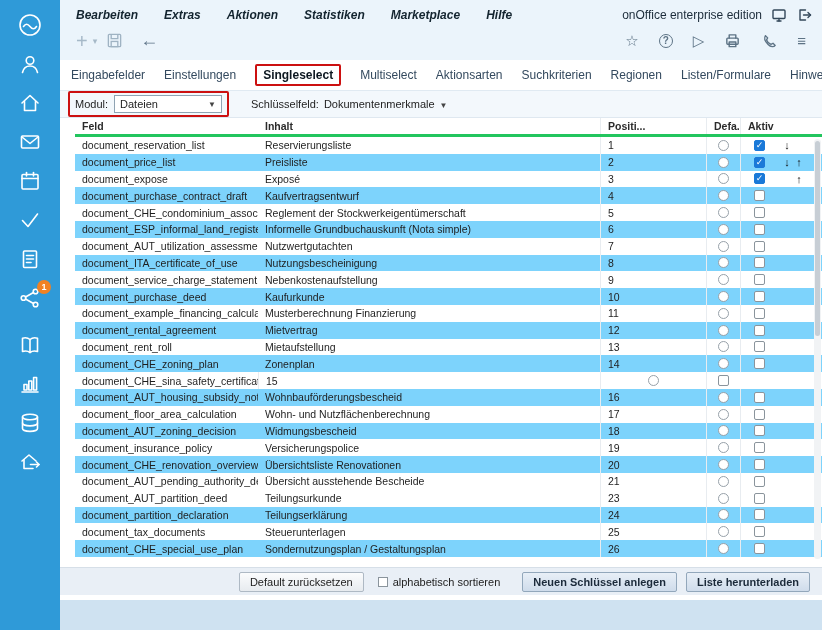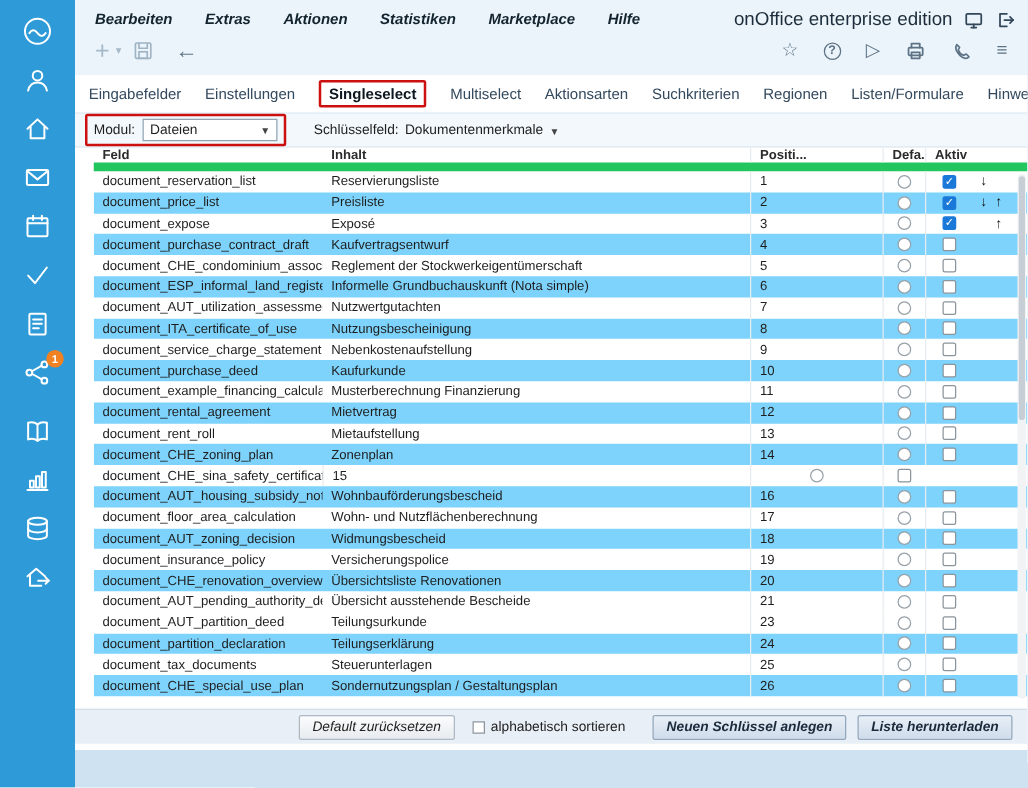--- a/index.html
+++ b/index.html
@@ -13,21 +13,21 @@
   .side-item svg { stroke:#fff; fill:none; stroke-width:1.6; stroke-linecap:round; stroke-linejoin:round; }
   .side-item.gap { margin-top:8px; }
   .badge { position:absolute; top:-5px; right:-7px; min-width:14px; height:14px; border-radius:8px;
            background:#f08223; color:#fff; font-size:9px; font-weight:bold; display:flex; align-items:center; justify-content:center; padding:0 3px; }
 
   
   .main { position:absolute; left:60px; top:0; width:762px; height:630px; }
   .topbar { position:relative; height:60px; background:#ebf4fb; }
   .menubar { display:flex; gap:26px; padding:8px 0 0 16px; }
   .menu-item { font-size:12px; font-weight:bold; color:#13242f; cursor:pointer;font-style:italic; }
-  .edition { position:absolute; right:10px; top:7px; display:flex; align-items:center; gap:9px; font-size:15px; color:#1c2c3a; }
+  .edition { position:absolute; right:10px; top:7px; display:flex; align-items:center; gap:9px; font-size:12px; color:#1c2c3a; }
   .edition svg { stroke:#33475a; fill:none; stroke-width:1.4; stroke-linecap:round; stroke-linejoin:round; }
   .toolbar-left { position:absolute; left:16px; top:30px; display:flex; align-items:center; gap:9px; color:#9fb3c3; }
   .plus-glyph { font-size:20px; line-height:1; color:#a6b9c8; }
   .chev-glyph { font-size:9px; color:#a6b9c8; margin-left:-4px; }
   .back-glyph { font-size:18px; color:#5e7488; margin-left:8px; }
   .toolbar-left svg { stroke:#9fb3c3; fill:none; stroke-width:1.4; }
   .toolbar-right { position:absolute; right:16px; top:32px; display:flex; align-items:center; gap:20px; color:#5d7385; }
   .toolbar-right svg { stroke:#5d7385; fill:none; stroke-width:1.5; stroke-linecap:round; stroke-linejoin:round; }
   .tb-glyph { font-size:15px; line-height:1; cursor:pointer; }
   .help-circle { width:14px; height:14px; border:1.4px solid #5d7385; border-radius:50%; font-size:10px; font-weight:bold;
@@ -43,21 +43,21 @@
                display:flex; align-items:center; gap:22px; padding-left:8px; font-size:11px; color:#1e1e1e; }
   .annotation { border:2px solid #cc1010; border-radius:2px; padding:2px 5px; display:inline-flex; align-items:center; gap:6px; }
   .selectbox { display:inline-flex; align-items:center; justify-content:space-between; width:108px; height:18px;
                border:1px solid #8fa3b3; background:#fff; padding:0 5px; font-size:11px; cursor:pointer; }
   .sel-chev { font-size:8px; color:#444; }
   .flatselect { display:inline-flex; align-items:flex-end; gap:5px; cursor:pointer; }
 
   
   .tablewrap { position:relative; height:449px; overflow:hidden; padding-left:15px; }
   .thead, .trow { display:grid; grid-template-columns:183px 342px 106px 34px 38px 1fr; align-items:center; }
-  .thead { height:19px; font-size:10.5px; font-weight:bold; color:#2b2b2b; border-bottom:7px solid #22c55e; }
+  .thead { height:19px; font-size:10.5px; font-weight:bold; color:#2b2b2b; border-bottom:3px solid #22c55e; }
   .tbody { height:430px; overflow:hidden; }
   .trow { height:16.8px; font-size:10.5px; color:#1e1e1e; }
   .trow.alt { background:#7dd3fc; }
   .c { padding-left:7px; white-space:nowrap; overflow:hidden; }
   .hc { padding-left:7px; white-space:nowrap; overflow:hidden; }
   .hc.bl, .c.bl { border-left:1px solid #e8ecf0; height:100%; display:flex; align-items:center; }
   .c.def, .c.akt { padding-left:0; justify-content:center; }
   .radio { width:11px; height:11px; border:1px solid #97a1a9; border-radius:50%; background:#fff; display:inline-block; cursor:pointer; }
   .checkbox { width:11px; height:11px; border:1px solid #8a949c; border-radius:2px; background:#fff;
               display:inline-flex; align-items:center; justify-content:center; cursor:pointer; }
@@ -65,21 +65,21 @@
   .checkbox.checked::after { content:"✓"; color:#fff; font-size:9px; line-height:1; font-weight:bold; }
   .c.arr { display:flex; gap:2px; padding-left:4px; border-left:none; }
   .arrow { font-size:11px; font-weight:bold; color:#111; width:10px; text-align:center; cursor:pointer; }
   .scrollbar { position:absolute; right:1px; top:21px; width:7px; height:420px; background:#f1f3f5; border-radius:4px; }
   .scroll-thumb { position:absolute; top:2px; left:1px; width:5px; height:195px; background:#c7ced5; border-radius:3px; }
 
   
   .footerbar { height:28px; background:#e9eff6; border-top:1px solid #d6dfe8;
                display:flex; align-items:center; justify-content:flex-end; padding-right:12px; font-size:11px; }
   .btn { font-size:11px; color:#222; height:20px; padding:0 10px; border:1px solid #aeb9c4; border-radius:2px;
-         background:linear-gradient(#fbfcfd,#e7ebef); cursor:pointer;font-style:italic; }
+         background:linear-gradient(#fbfcfd,#e7ebef); cursor:pointer; }
   .btn.primary { background:linear-gradient(#e8eff7,#cfdceb); border:1px solid #92a7bb; font-weight:bold; color:#1b2a3a; }
   .sortgroup { display:inline-flex; align-items:center; gap:5px; margin-left:14px; color:#222; }
   .newkey { margin-left:22px; }
   .download { margin-left:9px; }
   .small-check { width:10px; height:10px; border:1px solid #8a949c; background:#fff; display:inline-block; cursor:pointer; }
 </style>
 </head>
 <body>
 
 <div class="sidebar">

